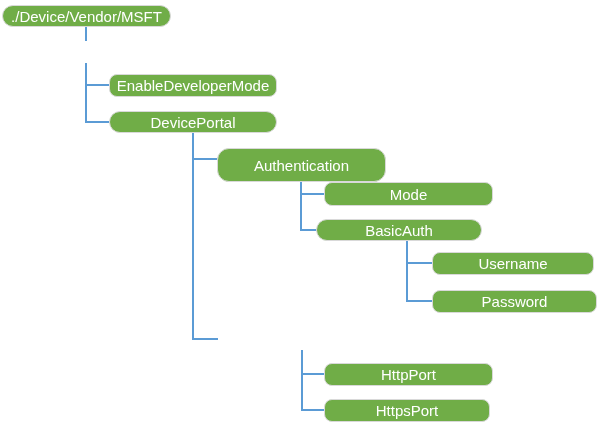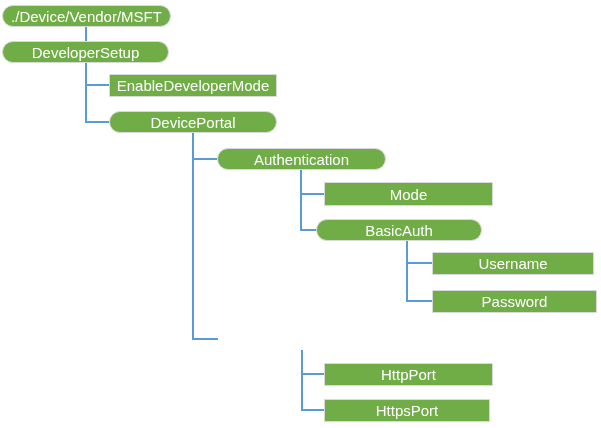--- a/index.html
+++ b/index.html
@@ -18,21 +18,21 @@
     border: 1px solid var(--node-border, #D9D9D9);
     color: var(--node-text, #FFFFFF);
     font-size: 15px;
     display: flex;
     align-items: center;
     justify-content: center;
     white-space: nowrap;
     line-height: 1;
   }
   .pill { border-radius: 12px; }
-  .rect { border-radius: 1px; }
+  .rect { border-radius: 8px; }
   .vline, .hline {
     position: absolute;
     background: var(--connector, #5B9BD5);
   }
   .vline { width: 2px; }
   .hline { height: 2px; }
 </style>
 </head>
 <body>
 
@@ -49,24 +49,23 @@
   <div class="hline" style="left:300px; top:193px; width:24px;"></div>
   <div class="hline" style="left:300px; top:229px; width:25px;"></div>
   <div class="vline" style="left:406px; top:241px; height:61px;"></div>
   <div class="hline" style="left:406px; top:262px; width:26px;"></div>
   <div class="hline" style="left:406px; top:300px; width:26px;"></div>
   <div class="vline" style="left:301px; top:350px; height:61px;"></div>
   <div class="hline" style="left:301px; top:373px; width:23px;"></div>
   <div class="hline" style="left:301px; top:409px; width:23px;"></div>
 
   <div class="node pill" style="left:2px;   top:5px;   width:169px; height:22px;">./Device/Vendor/MSFT</div>
-  <div class="node pill" style="left:2px;   top:41px;  width:167px; height:22px;">DeveloperSetup</div>
   <div class="node rect" style="left:109px; top:74px;  width:168px; height:23px;">EnableDeveloperMode</div>
   <div class="node pill" style="left:109px; top:111px; width:168px; height:22px;">DevicePortal</div>
-  <div class="node pill" style="left:217px; top:148px; width:169px; height:22px;">Authentication</div>
+  <div class="node pill" style="left:217px; top:148px; width:169px; height:34px;">Authentication</div>
   <div class="node rect" style="left:324px; top:182px; width:169px; height:24px;">Mode</div>
   <div class="node pill" style="left:316px; top:219px; width:166px; height:22px;">BasicAuth</div>
   <div class="node rect" style="left:432px; top:252px; width:162px; height:23px;">Username</div>
   <div class="node rect" style="left:432px; top:290px; width:165px; height:23px;">Password</div>
   <div class="node rect" style="left:324px; top:363px; width:169px; height:23px;">HttpPort</div>
   <div class="node rect" style="left:324px; top:399px; width:166px; height:23px;">HttpsPort</div>
 
 </div>
 
 </body></html>

